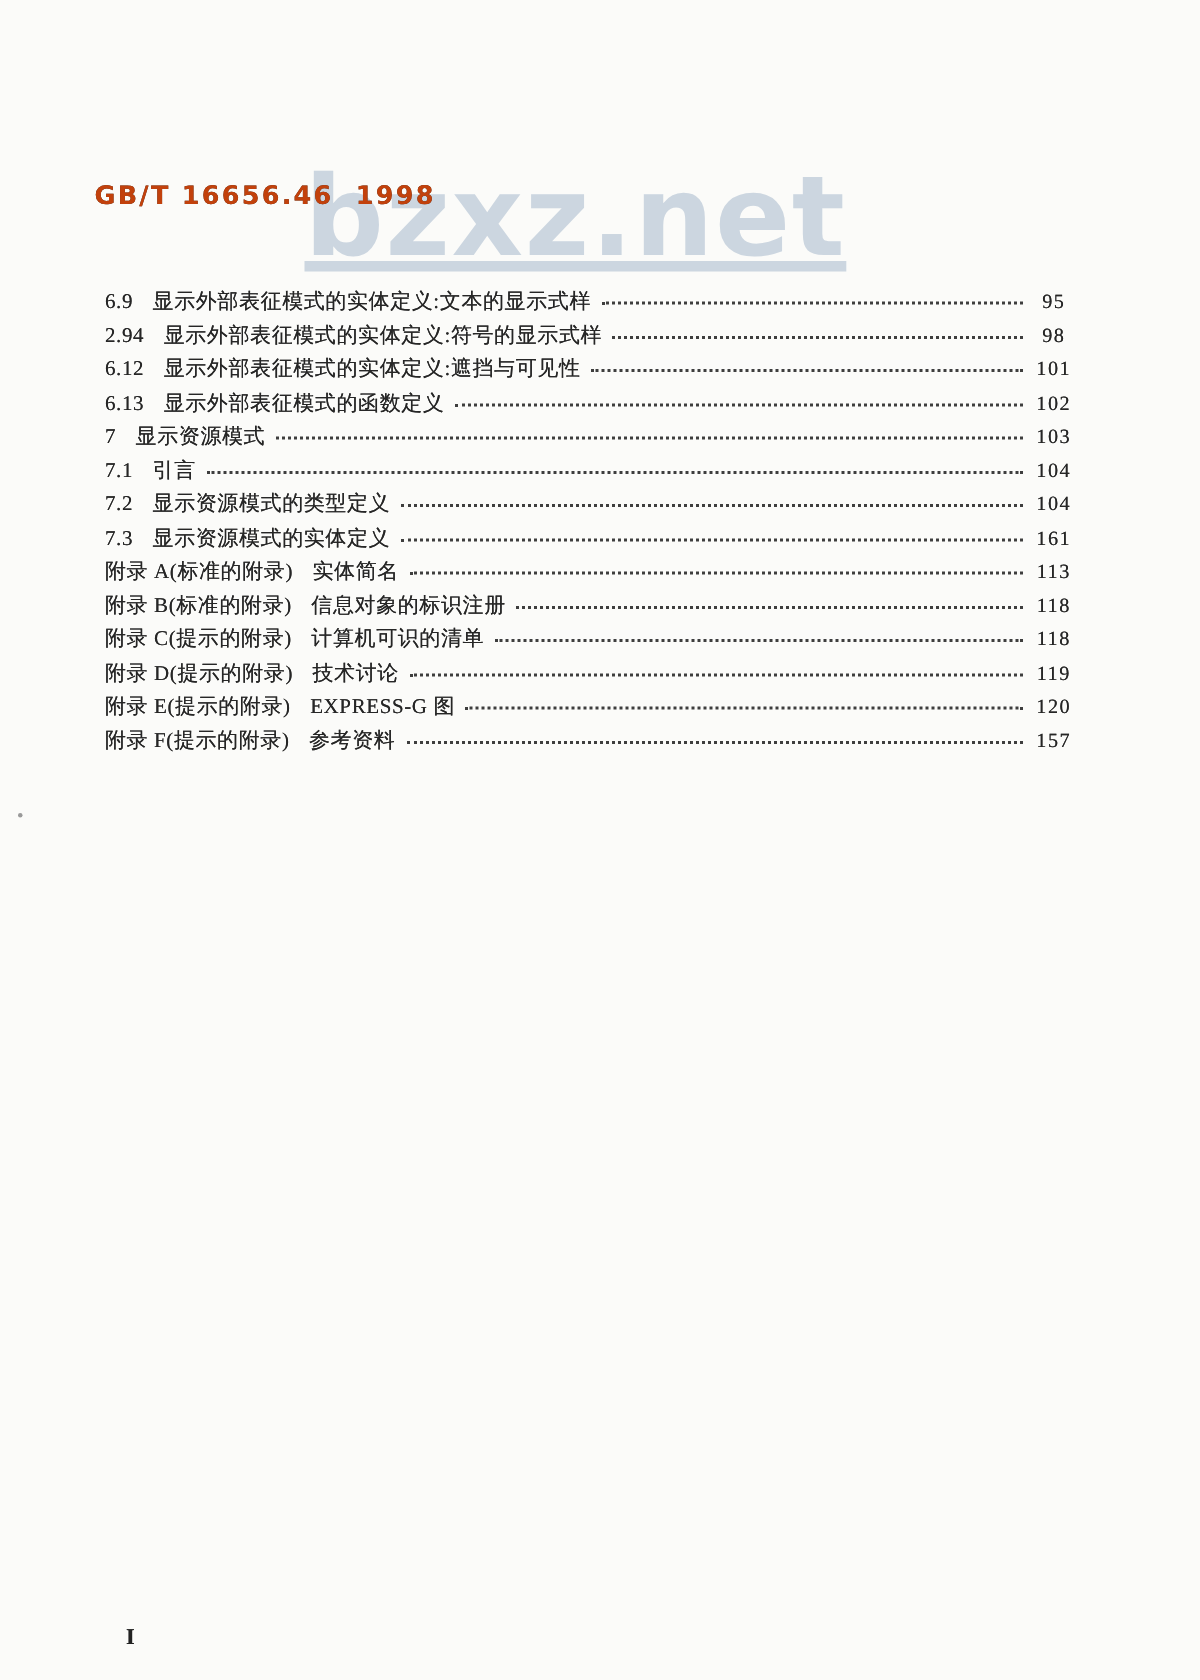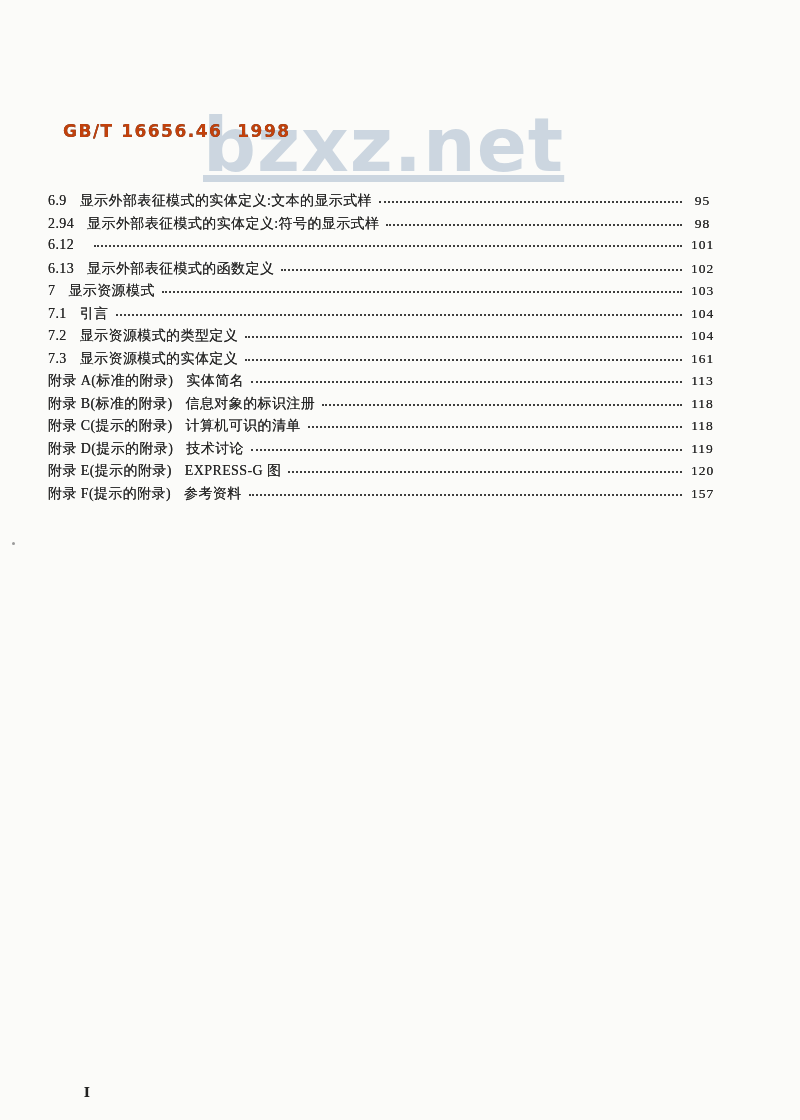--- a/index.html
+++ b/index.html
@@ -14,21 +14,21 @@
     font-size:17px;letter-spacing:1.5px;color:#c2410c;white-space:pre;
     text-shadow:0 0 .4px #333;
   }
   .watermark{
     position:absolute;left:203px;top:108px;z-index:1;
     font-family:"DejaVu Sans",sans-serif;font-weight:700;
     font-size:74px;letter-spacing:1px;line-height:1;
     color:var(--wm,#ccd6e0);user-select:none;text-decoration:underline;
   }
   .toc{
-    position:absolute;left:48px;top:192px;right:84px;z-index:2;
+    position:absolute;left:70px;top:192px;right:84px;z-index:2;
   }
   .toc-row{
     display:flex;align-items:baseline;height:22.5px;
     font-size:14px;color:#262626;letter-spacing:.4px;
     text-shadow:0 0 .3px #444;white-space:nowrap;
   }
   .toc-num{margin-right:13px;}
   .toc-title{}
   .leader{
     flex:1 1 auto;min-width:20px;margin:0 7px;height:0;
@@ -60,20 +60,21 @@
       <span class="toc-page">95</span>
     </div>
     <div class="toc-row">
       <span class="toc-num">2.94</span>
       <span class="toc-title">显示外部表征模式的实体定义:符号的显示式样</span>
       <span class="leader"></span>
       <span class="toc-page">98</span>
     </div>
     <div class="toc-row">
       <span class="toc-num">6.12</span>
+      <span class="toc-title">显示外部表征模式的实体定义:遮挡与可见性</span>
       <span class="leader"></span>
       <span class="toc-page">101</span>
     </div>
     <div class="toc-row">
       <span class="toc-num">6.13</span>
       <span class="toc-title">显示外部表征模式的函数定义</span>
       <span class="leader"></span>
       <span class="toc-page">102</span>
     </div>
     <div class="toc-row">

